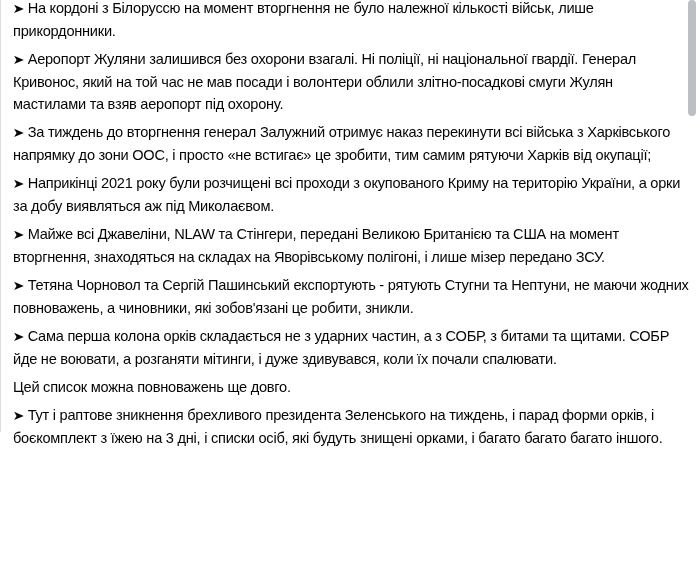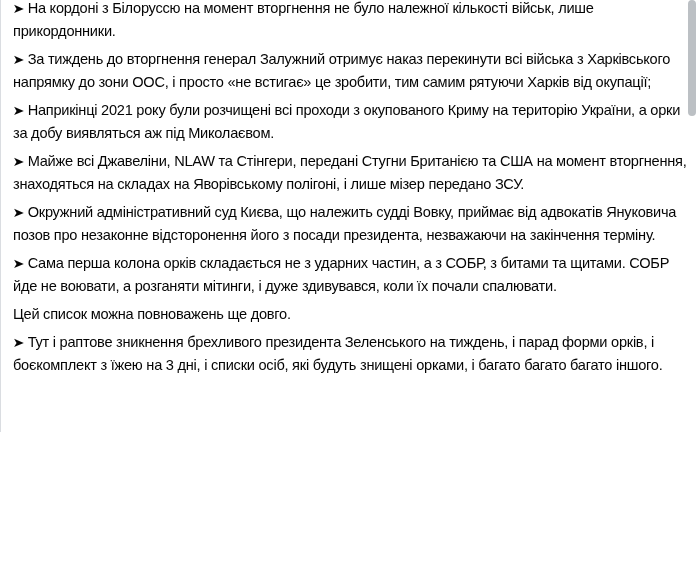--- a/index.html
+++ b/index.html
@@ -60,24 +60,25 @@
       background: #bcc0c4;
       border-radius: 4px;
     }
   </style>
 </head>
 <body>
 
 <div class="post">
   <div class="post-body">
     <p class="para"><span class="bullet">➤</span><span>На кордоні з Білоруссю на момент вторгнення не було належної кількості військ, лише прикордонники.</span></p>
+    <p class="para"><span class="bullet">➤</span><span>Аеропорт Жуляни залишився без охорони взагалі. Ні поліції, ні національної гвардії. Генерал Кривонос, який на той час не мав посади і волонтери облили злітно-посадкові смуги Жулян мастилами та взяв аеропорт під охорону.</span></p>
     <p class="para"><span class="bullet">➤</span><span>За тиждень до вторгнення генерал Залужний отримує наказ перекинути всі війська з Харківського напрямку до зони ООС, і просто «не встигає» це зробити, тим самим рятуючи Харків від окупації;</span></p>
     <p class="para"><span class="bullet">➤</span><span>Наприкінці 2021 року були розчищені всі проходи з окупованого Криму на територію України, а орки за добу виявляться аж під Миколаєвом.</span></p>
-    <p class="para"><span class="bullet">➤</span><span>Майже всі Джавеліни, NLAW та Стінгери, передані Стугни Британією та США на момент вторгнення, знаходяться на складах на Яворівському полігоні, і лише мізер передано ЗСУ.</span></p>
-    <p class="para"><span class="bullet">➤</span><span>Окружний адміністративний суд Києва, що належить судді Вовку, приймає від адвокатів Януковича позов про незаконне відсторонення його з посади президента, незважаючи на закінчення терміну.</span></p>
+    <p class="para"><span class="bullet">➤</span><span>Майже всі Джавеліни, NLAW та Стінгери, передані Великою Британією та США на момент вторгнення, знаходяться на складах на Яворівському полігоні, і лише мізер передано ЗСУ.</span></p>
+    <p class="para"><span class="bullet">➤</span><span>Тетяна Чорновол та Сергій Пашинський експортують - рятують Стугни та Нептуни, не маючи жодних повноважень, а чиновники, які зобов'язані це робити, зникли.</span></p>
     <p class="para"><span class="bullet">➤</span><span>Сама перша колона орків складається не з ударних частин, а з СОБР, з битами та щитами. СОБР йде не воювати, а розганяти мітинги, і дуже здивувався, коли їх почали спалювати.</span></p>
     <p class="para"><span>Цей список можна повноважень ще довго.</span></p>
     <p class="para"><span class="bullet">➤</span><span>Тут і раптове зникнення брехливого президента Зеленського на тиждень, і парад форми орків, і боєкомплект з їжею на 3 дні, і списки осіб, які будуть знищені орками, і багато багато багато іншого.</span></p>
   </div>
 
   <div class="scrollbar">
     <div class="scrollbar-thumb"></div>
   </div>
 </div>
 

